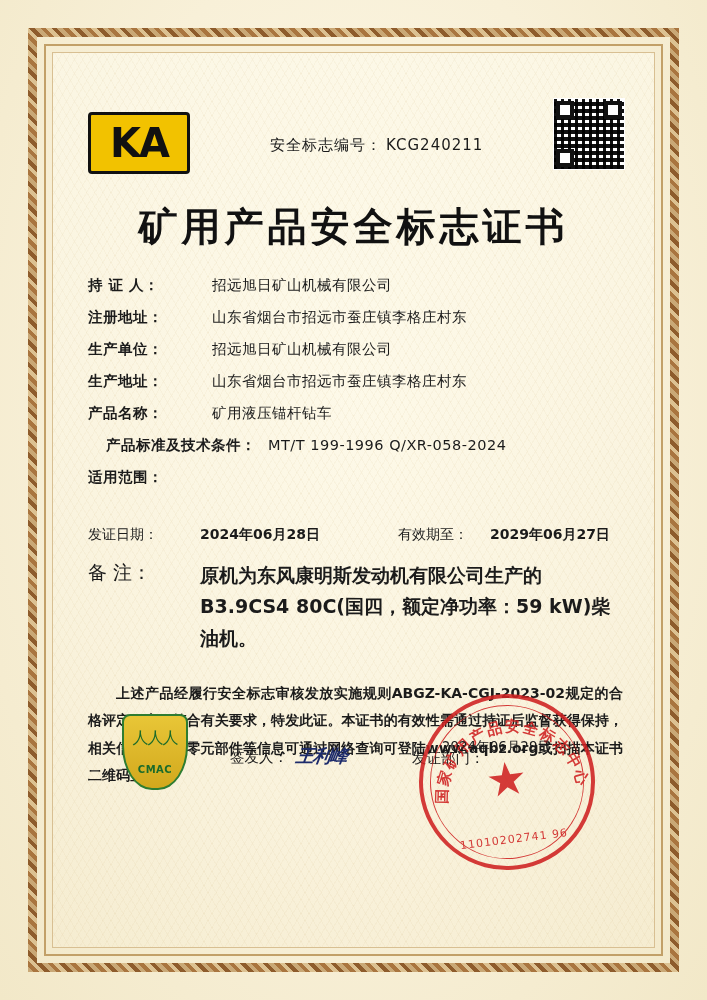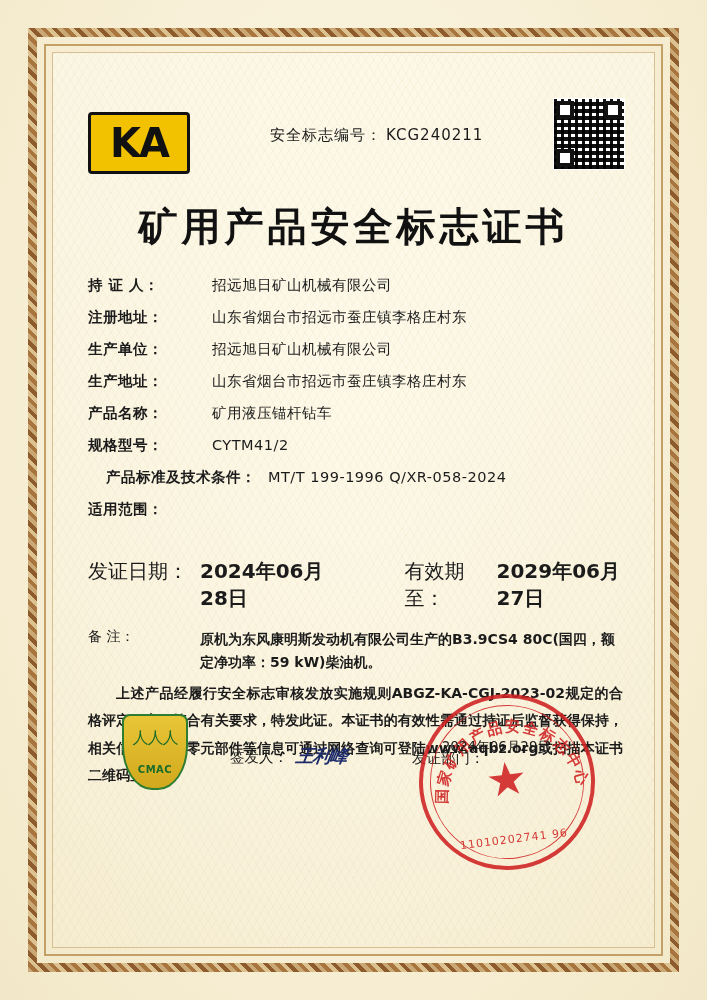--- a/index.html
+++ b/index.html
@@ -85,21 +85,21 @@
     font-weight: bold;
     font-size: 40px;
     letter-spacing: -2px;
     color: #111;
     line-height: 1;
   }
 
   .cert-no {
     position: absolute;
     left: 210px;
-    top: 66px;
+    top: 76px;
     font-size: 15px;
     color: #1b1b1b;
     letter-spacing: 1px;
     white-space: nowrap;
   }
   .cert-no .val { margin-left: 4px; }
 
   .qr {
     position: absolute;
     right: 22px;
@@ -166,37 +166,37 @@
   .row .value {
     font-weight: normal;
     letter-spacing: 0.5px;
     margin-left: 12px;
   }
 
   .row-dates {
     display: flex;
     align-items: baseline;
     margin-bottom: 13px;
-    font-size: 20px;
+    font-size: 14px;
     color: #1b1b1b;
     margin-top: 39px;
   }
   .row-dates .label { width: 112px; flex: 0 0 112px; }
   .row-dates .value { font-weight: bold; }
   .row-dates .label2 {
     margin-left: 78px;
     width: 92px;
     flex: 0 0 92px;
   }
 
   .row-note {
     display: flex;
     align-items: flex-start;
     margin-top: 16px;
-    font-size: 14px;
+    font-size: 19px;
     color: #1b1b1b;
   }
   .row-note .label { width: 112px; flex: 0 0 112px; }
   .row-note .value {
     font-weight: bold;
     line-height: 1.65;
   }
 
   .paragraph {
     position: absolute;
@@ -378,24 +378,20 @@
       <div class="row">
         <div class="label">生产地址：</div>
         <div class="value">山东省烟台市招远市蚕庄镇李格庄村东</div>
       </div>
 
       <div class="row">
         <div class="label">产品名称：</div>
         <div class="value">矿用液压锚杆钻车</div>
       </div>
 
-      <div class="row">
-        <div class="label">规格型号：</div>
-        <div class="value">CYTM41/2</div>
-      </div>
 
       <div class="row">
         <div class="label wide">产品标准及技术条件：</div>
         <div class="value">MT/T 199-1996 Q/XR-058-2024</div>
       </div>
 
       <div class="row">
         <div class="label">适用范围：</div>
       </div>
 

